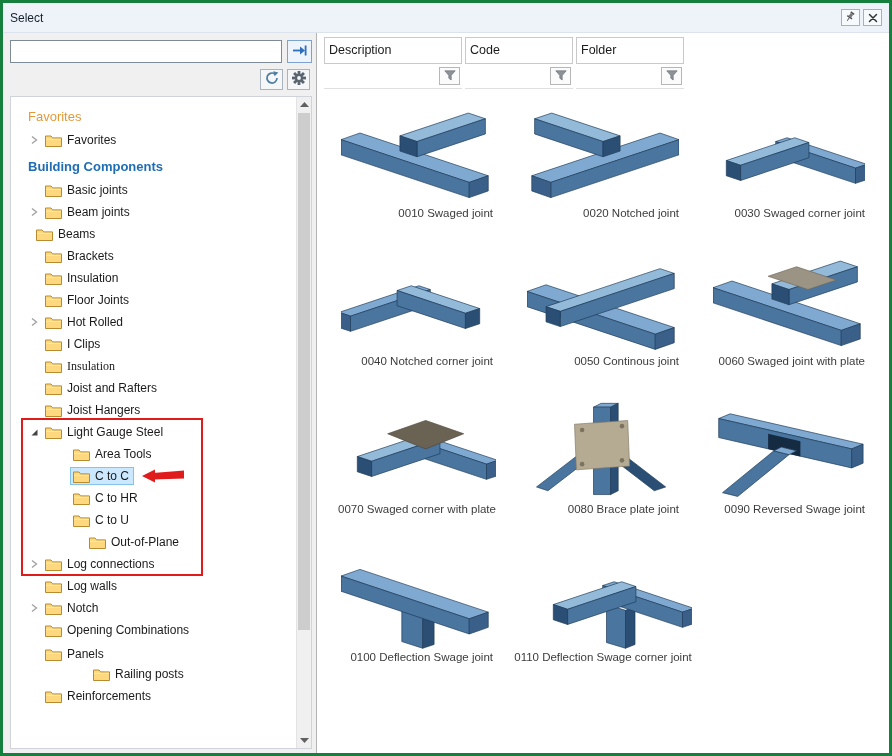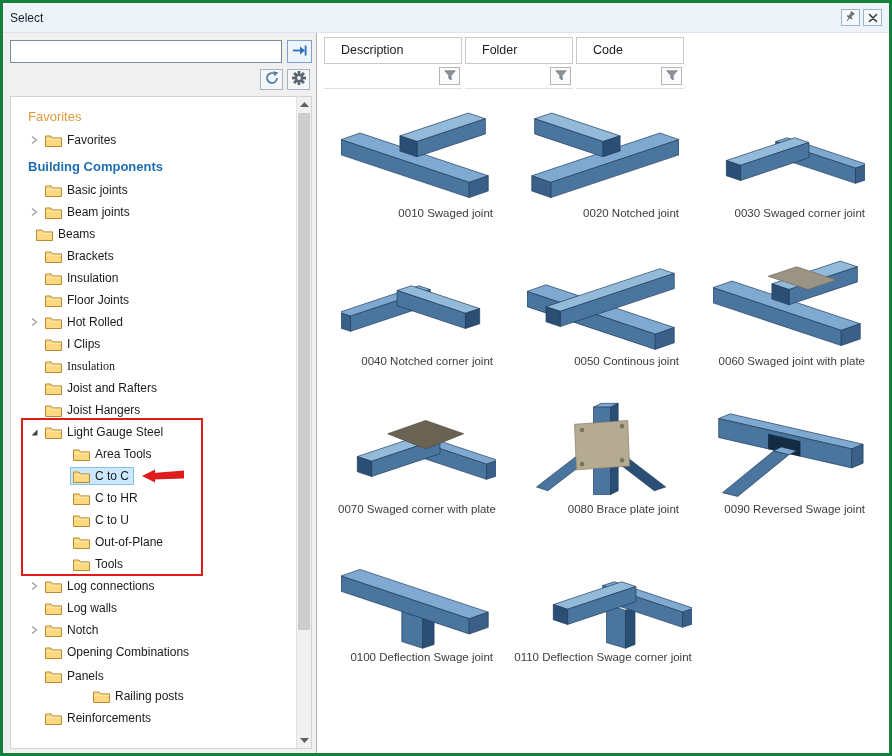--- a/index.html
+++ b/index.html
@@ -29,21 +29,21 @@
   .fold{display:flex;align-items:center}
   .vscroll{flex:0 0 15px;width:15px;background:#f0f0f0;border-left:1px solid #e3e3e3;position:relative}
   .varrow{position:absolute;left:0;width:15px;height:15px;display:flex;align-items:center;justify-content:center;background:#f0f0f0}
   .varrow.up{top:0}.varrow.down{bottom:0}
   .vthumb{position:absolute;left:1px;right:1px;top:16px;height:calc(100% - 32px - 102px);background:#cdcdcd}
   .anno-box{position:absolute;border:2px solid #e01b1b;pointer-events:none}
   .anno-arrow{position:absolute;pointer-events:none}
   .right{flex:1;background:#fff;border-left:1px solid #b3b3b3;padding:4px 7px;display:flex;flex-direction:column;min-height:0}
   .colheaders{display:flex;gap:3px}
   .colheader{background:#fff}
-  .collabel{border:1px solid #c9c9c9;height:27px;padding:5px 16px;font-size:12.5px;color:#1a1a1a;background:#fff}
+  .collabel{border:1px solid #c9c9c9;height:27px;padding:5px 4px;font-size:12.5px;color:#1a1a1a;background:#fff}
   .colfilter{display:flex;justify-content:flex-end;padding:3px 2px 3px 0;border-bottom:1px solid #e0e0e0}
   .funnelbtn{width:21px;height:18px;border:1px solid #b6b6b6;background:#fbfbfb;display:flex;align-items:center;justify-content:center}
   .col-description{width:138px}.col-code{width:108px}.col-folder{width:108px}
   .grid{margin-top:10px;display:grid;grid-template-columns:repeat(3,1fr);row-gap:28px;column-gap:4px;justify-items:center;padding:0 2px}
   .cell{display:flex;flex-direction:column;align-items:flex-end}
   .thumb{width:152px;height:106px;display:flex;align-items:center;justify-content:center}
   .caption{font-size:11.5px;color:#3c3c3c;margin-top:2px;text-align:center;white-space:nowrap}
 </style>
 </head>
 <body>
@@ -322,42 +322,30 @@
               <span class="itemwrap">
                 <span class="fold">
                   <svg width="17" height="13" viewBox="0 0 17 13">
                     <path d="M0.5,2 L6,2 L7.6,3.9 L16.5,3.9 L16.5,12.5 L0.5,12.5 Z" fill="#fdd87f" stroke="#b98b30"></path>
                     <path d="M1,5.4 L16,5.4" stroke="#fce9b4" stroke-width="1"></path>
                   </svg>
                 </span>
                 <span>C to U</span>
               </span>
             </div>
-            <div class="tree-row" style="padding-left: 42px;">
+            <div class="tree-row" style="padding-left: 58px;">
               <span class="expander"></span>
               <span class="itemwrap">
                 <span class="fold">
                   <svg width="17" height="13" viewBox="0 0 17 13">
                     <path d="M0.5,2 L6,2 L7.6,3.9 L16.5,3.9 L16.5,12.5 L0.5,12.5 Z" fill="#fdd87f" stroke="#b98b30"></path>
                     <path d="M1,5.4 L16,5.4" stroke="#fce9b4" stroke-width="1"></path>
                   </svg>
                 </span>
                 <span>Out-of-Plane</span>
-              </span>
-            </div>
-            <div class="tree-row" style="padding-left: 42px;">
-              <span class="expander"></span>
-              <span class="itemwrap">
-                <span class="fold">
-                  <svg width="17" height="13" viewBox="0 0 17 13">
-                    <path d="M0.5,2 L6,2 L7.6,3.9 L16.5,3.9 L16.5,12.5 L0.5,12.5 Z" fill="#fdd87f" stroke="#b98b30"></path>
-                    <path d="M1,5.4 L16,5.4" stroke="#fce9b4" stroke-width="1"></path>
-                  </svg>
-                </span>
-                <span>Tools</span>
               </span>
             </div>
             <div class="tree-row" style="padding-left: 14px;">
               <span class="expander">
                 <svg width="10" height="10" viewBox="0 0 10 10">
                   <polyline points="3,1.5 7.5,5 3,8.5" fill="none" stroke="#a0a0a0" stroke-width="1.3"></polyline>
                 </svg>
               </span>
               <span class="itemwrap">
                 <span class="fold">
@@ -471,32 +459,32 @@
           <div class="colheader col-description">
             <div class="collabel">Description</div>
             <div class="colfilter">
               <div class="funnelbtn">
                 <span><svg width="12" height="11" viewBox="0 0 12 11">
                     <path d="M0.8,0.8 L11.2,0.8 L7.2,5.4 L7.2,10 L4.8,8.2 L4.8,5.4 Z" fill="#8d9298" stroke="#6d7278" stroke-width="0.7"></path>
                   </svg></span>
               </div>
             </div>
           </div>
-          <div class="colheader col-folder">
-            <div class="collabel">Folder</div>
+          <div class="colheader col-code">
+            <div class="collabel">Code</div>
             <div class="colfilter">
               <div class="funnelbtn">
                 <span><svg width="12" height="11" viewBox="0 0 12 11">
                     <path d="M0.8,0.8 L11.2,0.8 L7.2,5.4 L7.2,10 L4.8,8.2 L4.8,5.4 Z" fill="#8d9298" stroke="#6d7278" stroke-width="0.7"></path>
                   </svg></span>
               </div>
             </div>
           </div>
-          <div class="colheader col-code">
-            <div class="collabel">Code</div>
+          <div class="colheader col-folder">
+            <div class="collabel">Folder</div>
             <div class="colfilter">
               <div class="funnelbtn">
                 <span><svg width="12" height="11" viewBox="0 0 12 11">
                     <path d="M0.8,0.8 L11.2,0.8 L7.2,5.4 L7.2,10 L4.8,8.2 L4.8,5.4 Z" fill="#8d9298" stroke="#6d7278" stroke-width="0.7"></path>
                   </svg></span>
               </div>
             </div>
           </div>
         </div>
       <div class="grid" id="grid">

